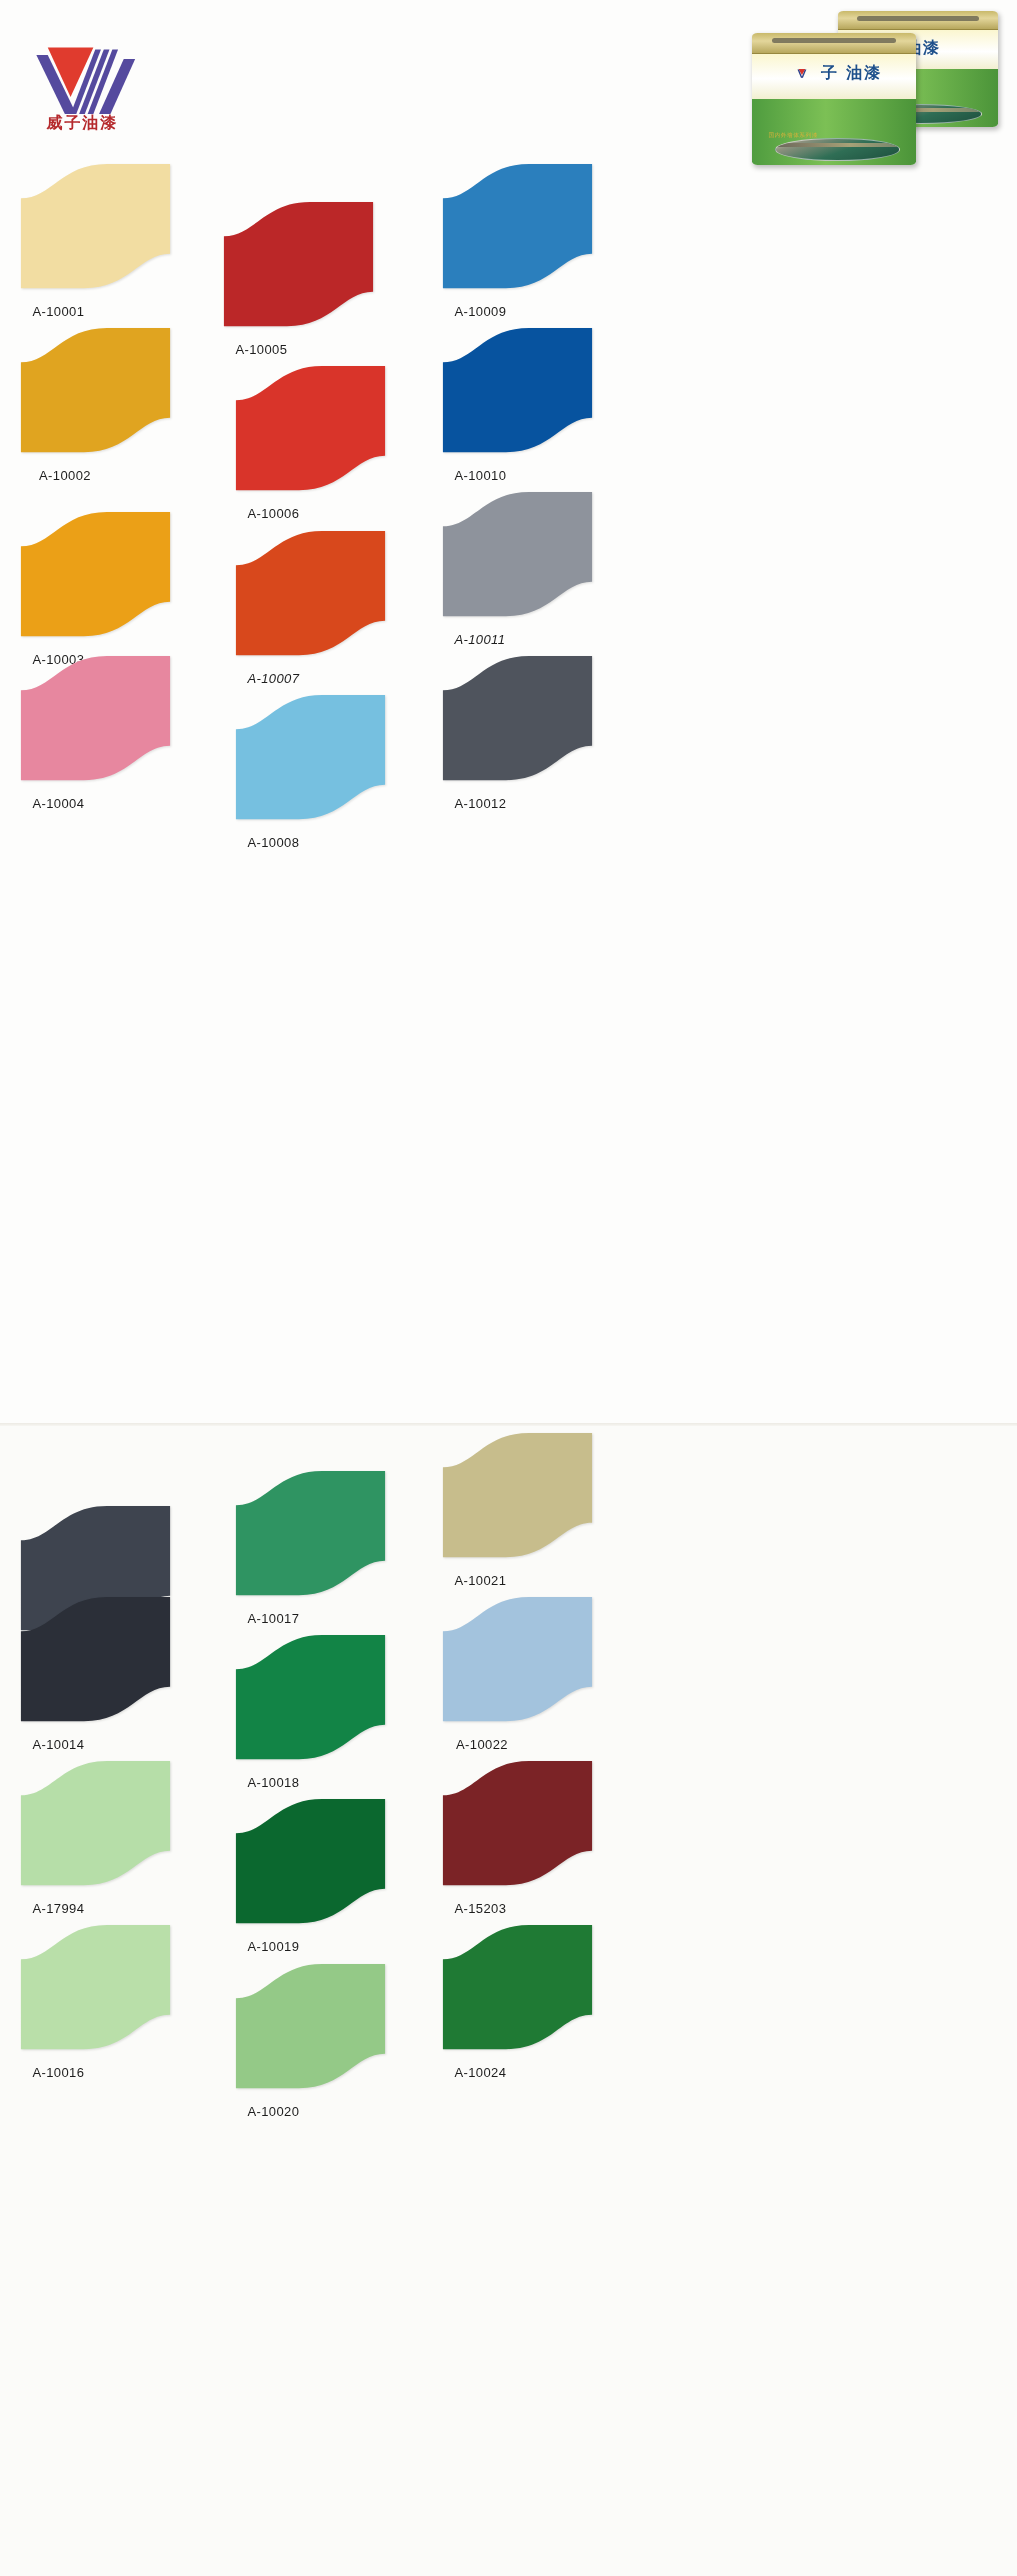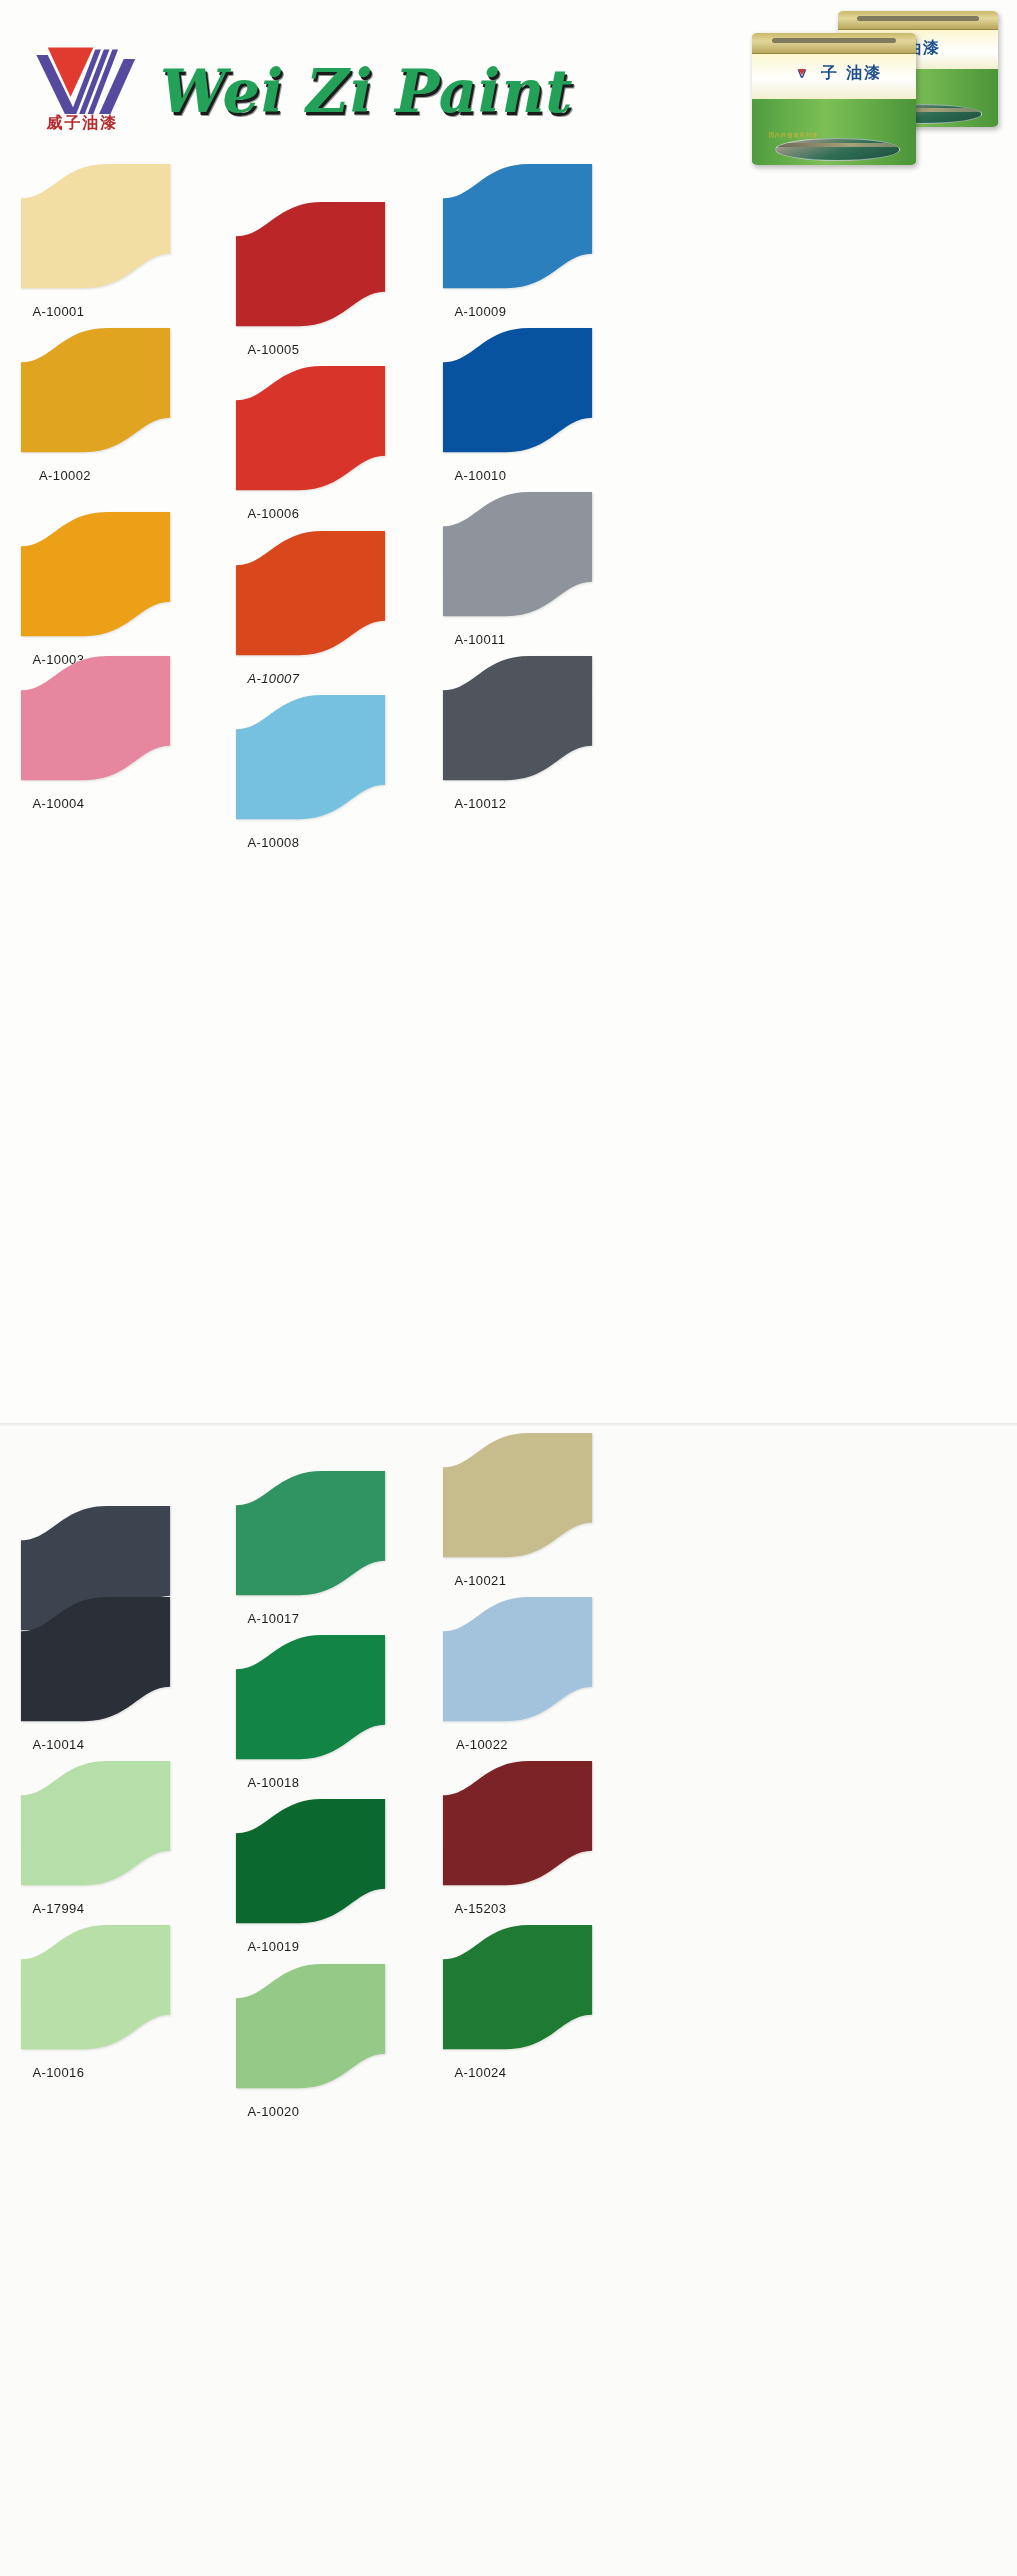--- a/index.html
+++ b/index.html
@@ -89,23 +89,20 @@
         <polygon points="30,10 78,10 54,62" fill="#e03b2e"></polygon>
         <polygon points="18,18 30,18 60,80 48,80" fill="#554a9e"></polygon>
         <polygon points="80,12 86,12 60,80 54,80" fill="#554a9e"></polygon>
         <polygon points="89,12 95,12 69,80 63,80" fill="#554a9e"></polygon>
         <polygon points="98,12 104,12 78,80 72,80" fill="#554a9e"></polygon>
         <polygon points="110,22 122,22 96,80 84,80" fill="#554a9e"></polygon>
       </svg>
     </div>
     <div id="logo-cn">威子油漆</div>
 
-    <div id="brand-title">
-      <div class="t">Wei Zi Paint</div>
-    </div>
 
     <div id="cans">
       <div class="can" id="can-back">
         <div class="lid"></div>
         <div class="band">
           <div class="vlogo">
             <svg viewBox="0 0 40 40" width="100%" height="100%">
               <polygon points="6,4 34,4 20,28" fill="#d8342b"></polygon>
               <polygon points="2,6 8,6 22,40 16,40" fill="#2b3f8c"></polygon>
               <polygon points="32,6 38,6 24,40 18,40" fill="#2b3f8c"></polygon>
@@ -165,21 +162,21 @@
         <div class="code" style="margin-top: 13.4px; margin-left: 13.4px;">A-10003</div>
       </div>
       <div class="cell" style="left: 19px; top: 654px;">
         <div class="swatch-wrap">
           <svg viewBox="0 0 160 135" preserveAspectRatio="none">
             <path d="M2,38 C34,38 44,2 92,2 L158,2 L158,96 C126,96 116,132 68,132 L2,132 Z" fill="#e7879f"></path>
           </svg>
         </div>
         <div class="code" style="margin-top: 13.4px; margin-left: 13.4px;">A-10004</div>
       </div>
-      <div class="cell" style="left: 234px; top: 200px;">
+      <div class="cell" style="left: 222px; top: 200px;">
         <div class="swatch-wrap">
           <svg viewBox="0 0 160 135" preserveAspectRatio="none">
             <path d="M2,38 C34,38 44,2 92,2 L158,2 L158,96 C126,96 116,132 68,132 L2,132 Z" fill="#bb2728"></path>
           </svg>
         </div>
         <div class="code" style="margin-top: 13.4px; margin-left: 13.4px;">A-10005</div>
       </div>
       <div class="cell" style="left: 234px; top: 364px;">
         <div class="swatch-wrap">
           <svg viewBox="0 0 160 135" preserveAspectRatio="none">
@@ -219,21 +216,21 @@
           </svg>
         </div>
         <div class="code" style="margin-top: 13.4px; margin-left: 13.4px;">A-10010</div>
       </div>
       <div class="cell" style="left: 441px; top: 490px;">
         <div class="swatch-wrap">
           <svg viewBox="0 0 160 135" preserveAspectRatio="none">
             <path d="M2,38 C34,38 44,2 92,2 L158,2 L158,96 C126,96 116,132 68,132 L2,132 Z" fill="#8e939c"></path>
           </svg>
         </div>
-        <div class="code" style="margin-top: 13.4px; margin-left: 13.4px;">A-10011</div>
+        <div class="code" style="margin-top: 13.4px; margin-left: 13.4px; font-style: italic;">A-10011</div>
       </div>
       <div class="cell" style="left: 441px; top: 654px;">
         <div class="swatch-wrap">
           <svg viewBox="0 0 160 135" preserveAspectRatio="none">
             <path d="M2,38 C34,38 44,2 92,2 L158,2 L158,96 C126,96 116,132 68,132 L2,132 Z" fill="#4f545d"></path>
           </svg>
         </div>
         <div class="code" style="margin-top: 13.4px; margin-left: 13.4px;">A-10012</div>
       </div>
       <div class="cell" style="left: 19px; top: 1504px;">

